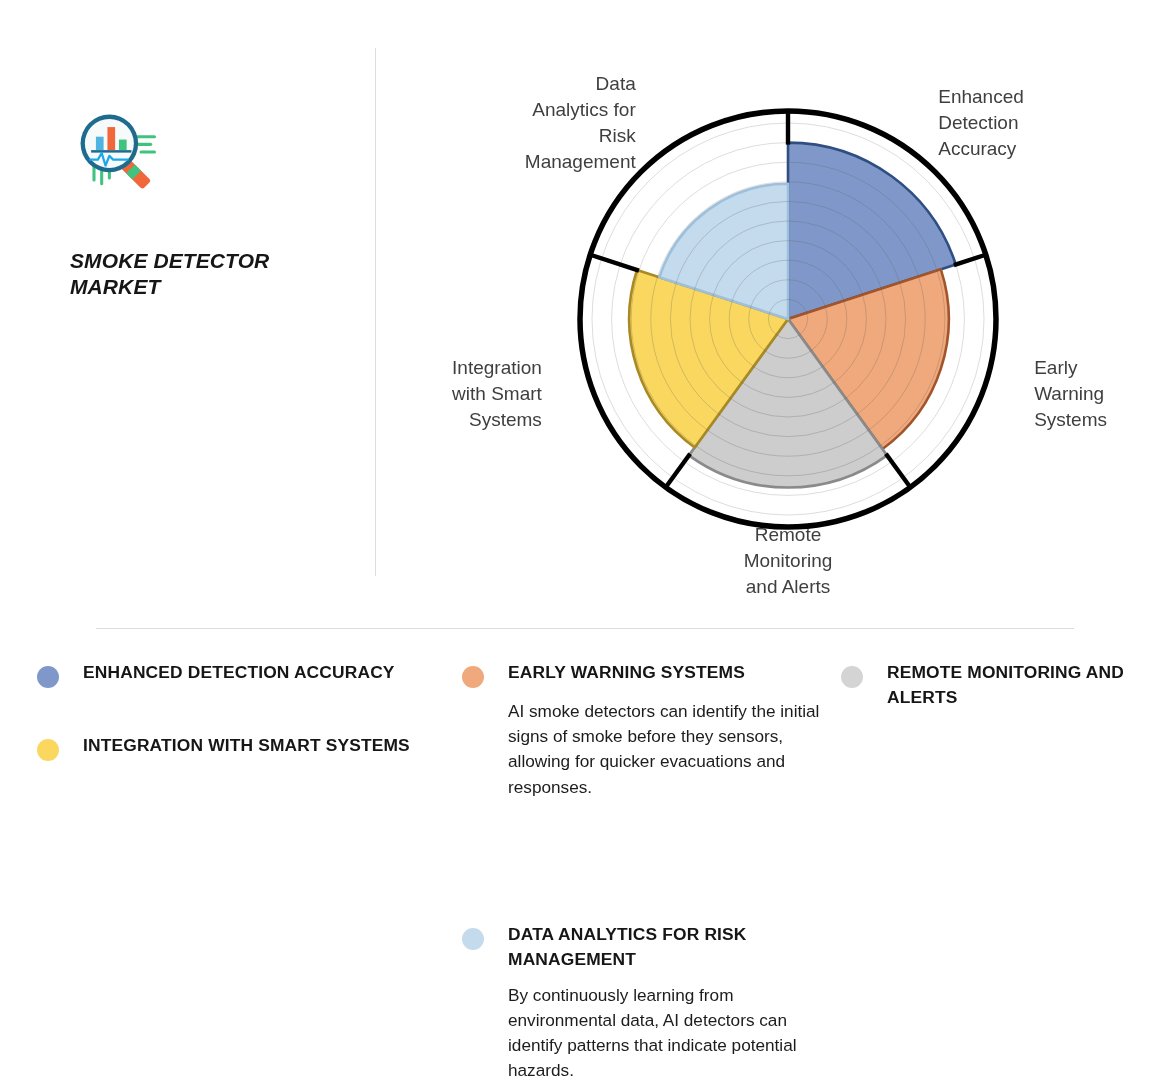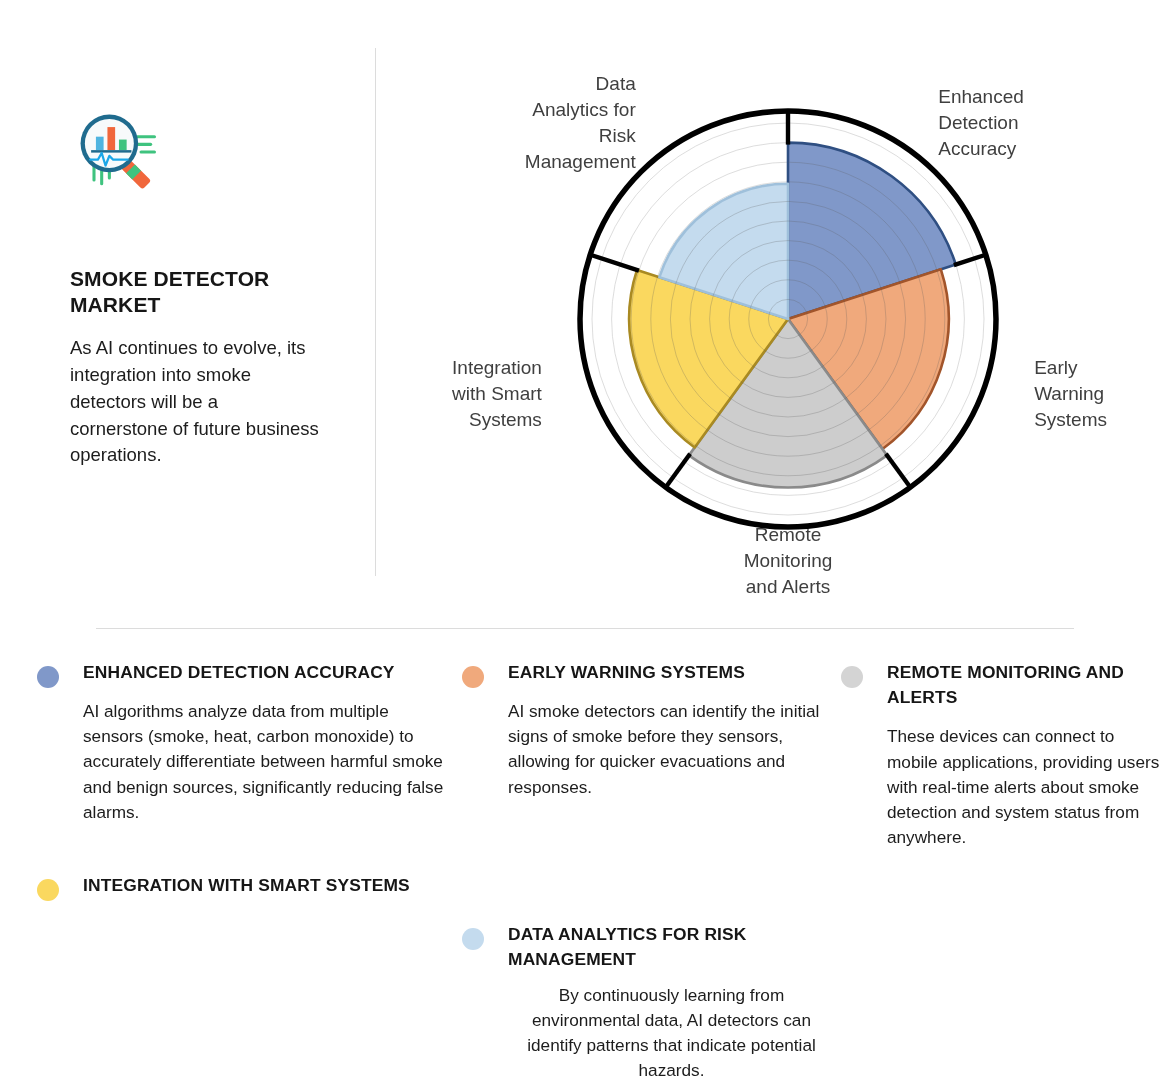--- a/index.html
+++ b/index.html
@@ -24,26 +24,27 @@
   }
 
   .left-panel {
     position: absolute;
     left: 70px; top: 105px;
     width: 282px;
   }
   .brand-icon { width: 96px; height: 96px; display: block; }
 
   .panel-title {
-    margin-top: 65px;
+    margin-top: 47px;
     font-size: 21px;
     font-weight: bold;
     line-height: 1.22;
     color: #161616;
     letter-spacing: .1px;
+    font-style: italic;
   }
   .panel-body {
     margin-top: 18px;
     font-size: 18.5px;
     line-height: 1.45;
     color: #1c1c1c;
     width: 250px;
   }
 
   .v-divider {
@@ -100,21 +101,21 @@
     line-height: 1.45;
     color: #161616;
     letter-spacing: .15px;
   }
   .legend-desc {
     margin-top: 14px;
     font-size: 17.2px;
     line-height: 1.46;
     color: #1c1c1c;
   }
-  .legend-desc.tight { margin-top: 11px; text-align: center; }
+  .legend-desc.tight { margin-top: 11px; }
 </style>
 </head>
 <body>
 
 <div id="page">
 
   <div class="top-section">
 
     <div class="left-panel">
       <svg class="brand-icon" viewBox="0 0 100 100">
@@ -141,21 +142,20 @@
 
         <rect x="27" y="33" width="8" height="14" fill="#4fb4e0"></rect>
         <rect x="39" y="23" width="8" height="24" fill="#f0673c"></rect>
         <rect x="51" y="36" width="8" height="11" fill="#3fc37f"></rect>
         <rect x="22" y="47" width="42" height="2.6" fill="#1f6b8e"></rect>
 
         <polyline points="21,57 29,57 33,50 37,63 41,53 45,57 60,57" fill="none" stroke="#1ba7e8" stroke-width="2.4" stroke-linejoin="round" stroke-linecap="round"></polyline>
       </svg>
 
       <div class="panel-title">SMOKE DETECTOR MARKET</div>
-      <div class="panel-body">As AI continues to evolve, its integration into smoke detectors will be a cornerstone of future business operations.</div>
     </div>
 
     <div class="v-divider"></div>
 
     <div class="chart-wrap">
       <svg class="chart-svg" viewBox="0 0 740 612">
         <g id="chart-root" transform="translate(368,307)">
             <circle cx="0" cy="0" r="208" fill="#ffffff"></circle>
             <circle cx="0" cy="0" r="19.6" fill="none" stroke="#cfcfcf" stroke-width="0.7"></circle>
             <circle cx="0" cy="0" r="39.2" fill="none" stroke="#cfcfcf" stroke-width="0.7"></circle>
@@ -229,21 +229,20 @@
   </div>
 
   <div class="h-divider"></div>
 
   <div class="legend">
 
     <div class="legend-col col-1">
       <div class="legend-item">
         <span class="dot" style="background:#8098c9"></span>
         <div class="legend-title">ENHANCED DETECTION ACCURACY</div>
-        <div class="legend-desc">AI algorithms analyze data from multiple sensors (smoke, heat, carbon monoxide) to accurately differentiate between harmful smoke and benign sources, significantly reducing false alarms.</div>
       </div>
       <div class="legend-item" style="margin-top:48px">
         <span class="dot" style="background:#fad85f"></span>
         <div class="legend-title">INTEGRATION WITH SMART SYSTEMS</div>
       </div>
     </div>
 
     <div class="legend-col col-2">
       <div class="legend-item">
         <span class="dot" style="background:#f0a97c"></span>
@@ -254,18 +253,17 @@
         <span class="dot" style="background:#c4dbee"></span>
         <div class="legend-title">DATA ANALYTICS FOR RISK MANAGEMENT</div>
         <div class="legend-desc tight">By continuously learning from environmental data, AI detectors can identify patterns that indicate potential hazards.</div>
       </div>
     </div>
 
     <div class="legend-col col-3">
       <div class="legend-item">
         <span class="dot" style="background:#d4d4d4"></span>
         <div class="legend-title">REMOTE MONITORING AND ALERTS</div>
-        <div class="legend-desc">These devices can connect to mobile applications, providing users with real-time alerts about smoke detection and system status from anywhere.</div>
       </div>
     </div>
 
   </div>
 </div>
 
 </body></html>

